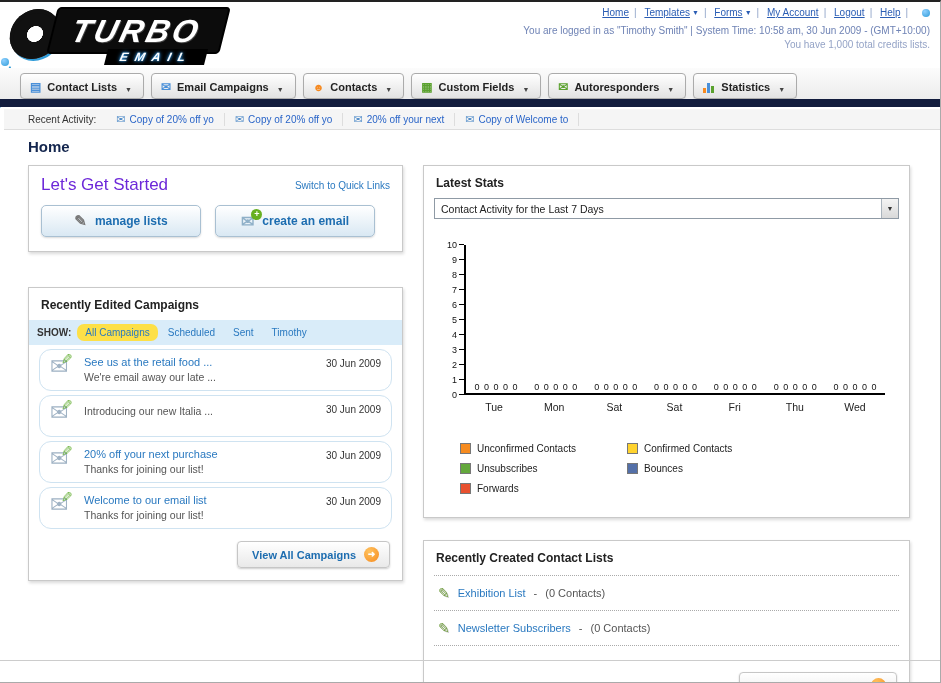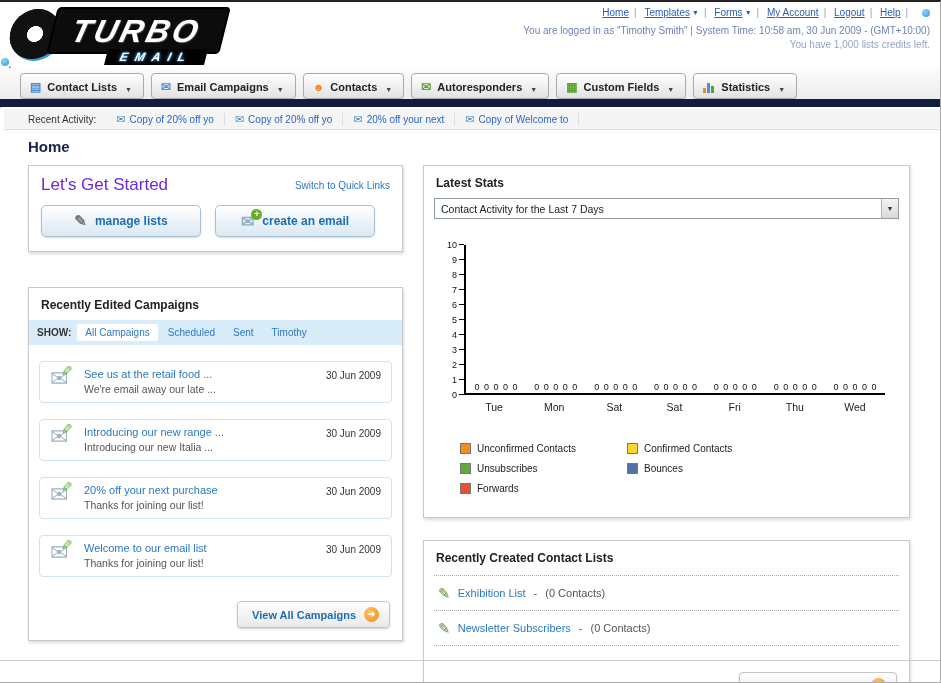--- a/index.html
+++ b/index.html
@@ -91,22 +91,22 @@
   .mail-plus-icon { position:relative; }
   .mail-plus-icon::before { content:"✉"; font-size:16px; color:#8fb0c8; }
   .mail-plus-icon .plus { position:absolute; right:-8px; top:-3px; width:11px; height:11px; border-radius:50%;
     background:#67b021; color:#fff; font-size:9px; line-height:11px; text-align:center; font-weight:bold; }
 
   
   .camp-title { font-size:12px; font-weight:bold; color:#222; padding:10px 12px 8px; }
   .camp-tabs { display:flex; align-items:center; gap:2px; background:#d9ecf9; padding:4px 8px; font-size:10px; }
   .camp-show { font-weight:bold; color:#333; margin-right:4px; }
   .camp-tab { padding:3px 8px; color:#2a79c0; cursor:pointer; border-radius:2px; }
-  .camp-tab.selected { background:#ffffff; }
-  .camp-item { position:relative; margin:16px 10px; border:1px solid #cfe3f1; border-radius:4px;
+  .camp-tab.selected { background:#fde047;border-radius:7px; }
+  .camp-item { position:relative; margin:4px 10px; border:1px solid #cfe3f1; border-radius:12px;
     padding:6px 90px 6px 44px; min-height:42px; cursor:pointer; }
   .mail-edit-icon { position:absolute; left:10px; top:8px; width:26px; height:22px; }
   .mail-edit-icon::before { content:"✉"; font-size:22px; color:#9fb2c4; position:absolute; left:0; top:-4px; }
   .mail-edit-icon::after { content:"✎"; font-size:14px; color:#6db33f; position:absolute; left:11px; top:-7px; transform: scaleX(-1); }
   .camp-item-title { font-size:11px; color:#2a79c0; }
   .camp-item-sub { font-size:10.5px; color:#555; margin-top:3px; }
   .camp-item-date { position:absolute; right:10px; top:8px; font-size:10px; color:#333; }
   .camp-footer { text-align:right; padding: 8px 12px 12px; }
 
   .cta-btn { display:inline-flex; align-items:center; gap:8px; padding:5px 10px 5px 14px;
@@ -171,47 +171,47 @@
     <div class="top-links">
       <span class="link-wrap"><a>Home</a></span>
       <span class="link-wrap"><a>Templates</a><span class="caret">▼</span></span>
       <span class="link-wrap"><a>Forms</a><span class="caret">▼</span></span>
       <span class="link-wrap"><a>My Account</a></span>
       <span class="link-wrap"><a>Logout</a></span>
       <span class="link-wrap"><a>Help</a></span>
       <span class="blue-dot" style="margin-left:6px;"></span>
     </div>
     <div class="login-line">You are logged in as "Timothy Smith" | System Time: 10:58 am, 30 Jun 2009 - (GMT+10:00)</div>
-    <div class="credits-line">You have 1,000 lists credits left.</div>
+    <div class="credits-line">You have 1,000 total credits lists.</div>
   </div>
 
   <div class="navbar">
     <div class="nav-tab">
       <span class="nav-icon icon-cl"></span>
       <span>Contact Lists</span>
       <span class="tab-caret">▼</span>
     </div>
     <div class="nav-tab">
       <span class="nav-icon icon-ec"></span>
       <span>Email Campaigns</span>
       <span class="tab-caret">▼</span>
     </div>
     <div class="nav-tab">
       <span class="nav-icon icon-ct"></span>
       <span>Contacts</span>
       <span class="tab-caret">▼</span>
     </div>
     <div class="nav-tab">
+      <span class="nav-icon icon-cf"></span>
+      <span>Custom Fields</span>
+      <span class="tab-caret">▼</span>
+    </div>
+    <div class="nav-tab">
       <span class="nav-icon icon-ar"></span>
       <span>Autoresponders</span>
-      <span class="tab-caret">▼</span>
-    </div>
-    <div class="nav-tab">
-      <span class="nav-icon icon-cf"></span>
-      <span>Custom Fields</span>
       <span class="tab-caret">▼</span>
     </div>
     <div class="nav-tab">
       <span class="nav-icon icon-st">
           <i></i>
           <i></i>
           <i></i>
         </span>
       <span>Statistics</span>
       <span class="tab-caret">▼</span>
@@ -276,21 +276,20 @@
           </div>
 
           <div class="camp-item">
             <span class="mail-edit-icon"></span>
             <div class="camp-item-title">See us at the retail food ...</div>
             <div class="camp-item-sub">We're email away our late ...</div>
             <div class="camp-item-date">30 Jun 2009</div>
           </div>
           <div class="camp-item">
             <span class="mail-edit-icon"></span>
-            <div class="camp-item-title">Introducing our new range ...</div>
             <div class="camp-item-sub">Introducing our new Italia ...</div>
             <div class="camp-item-date">30 Jun 2009</div>
           </div>
           <div class="camp-item">
             <span class="mail-edit-icon"></span>
             <div class="camp-item-title">20% off your next purchase</div>
             <div class="camp-item-sub">Thanks for joining our list!</div>
             <div class="camp-item-date">30 Jun 2009</div>
           </div>
           <div class="camp-item">

